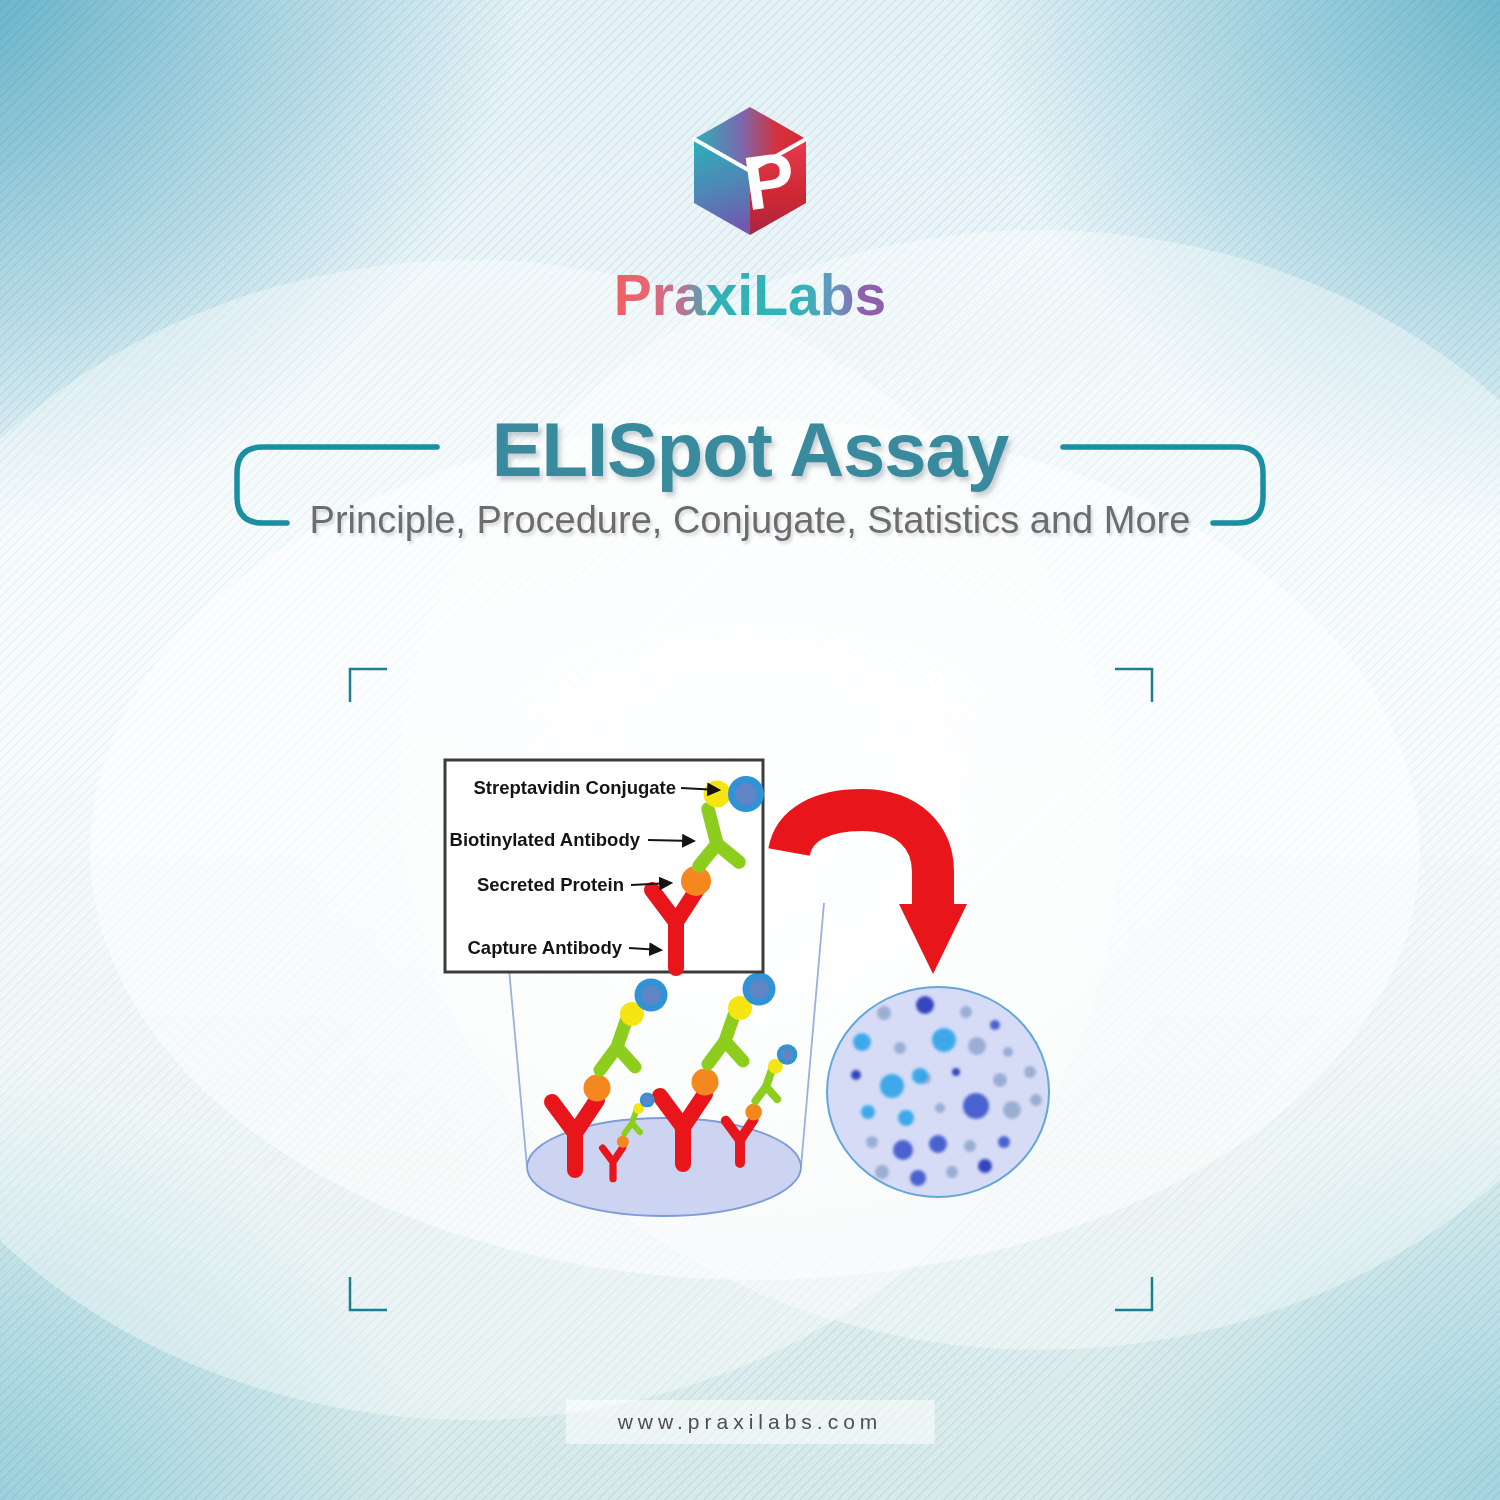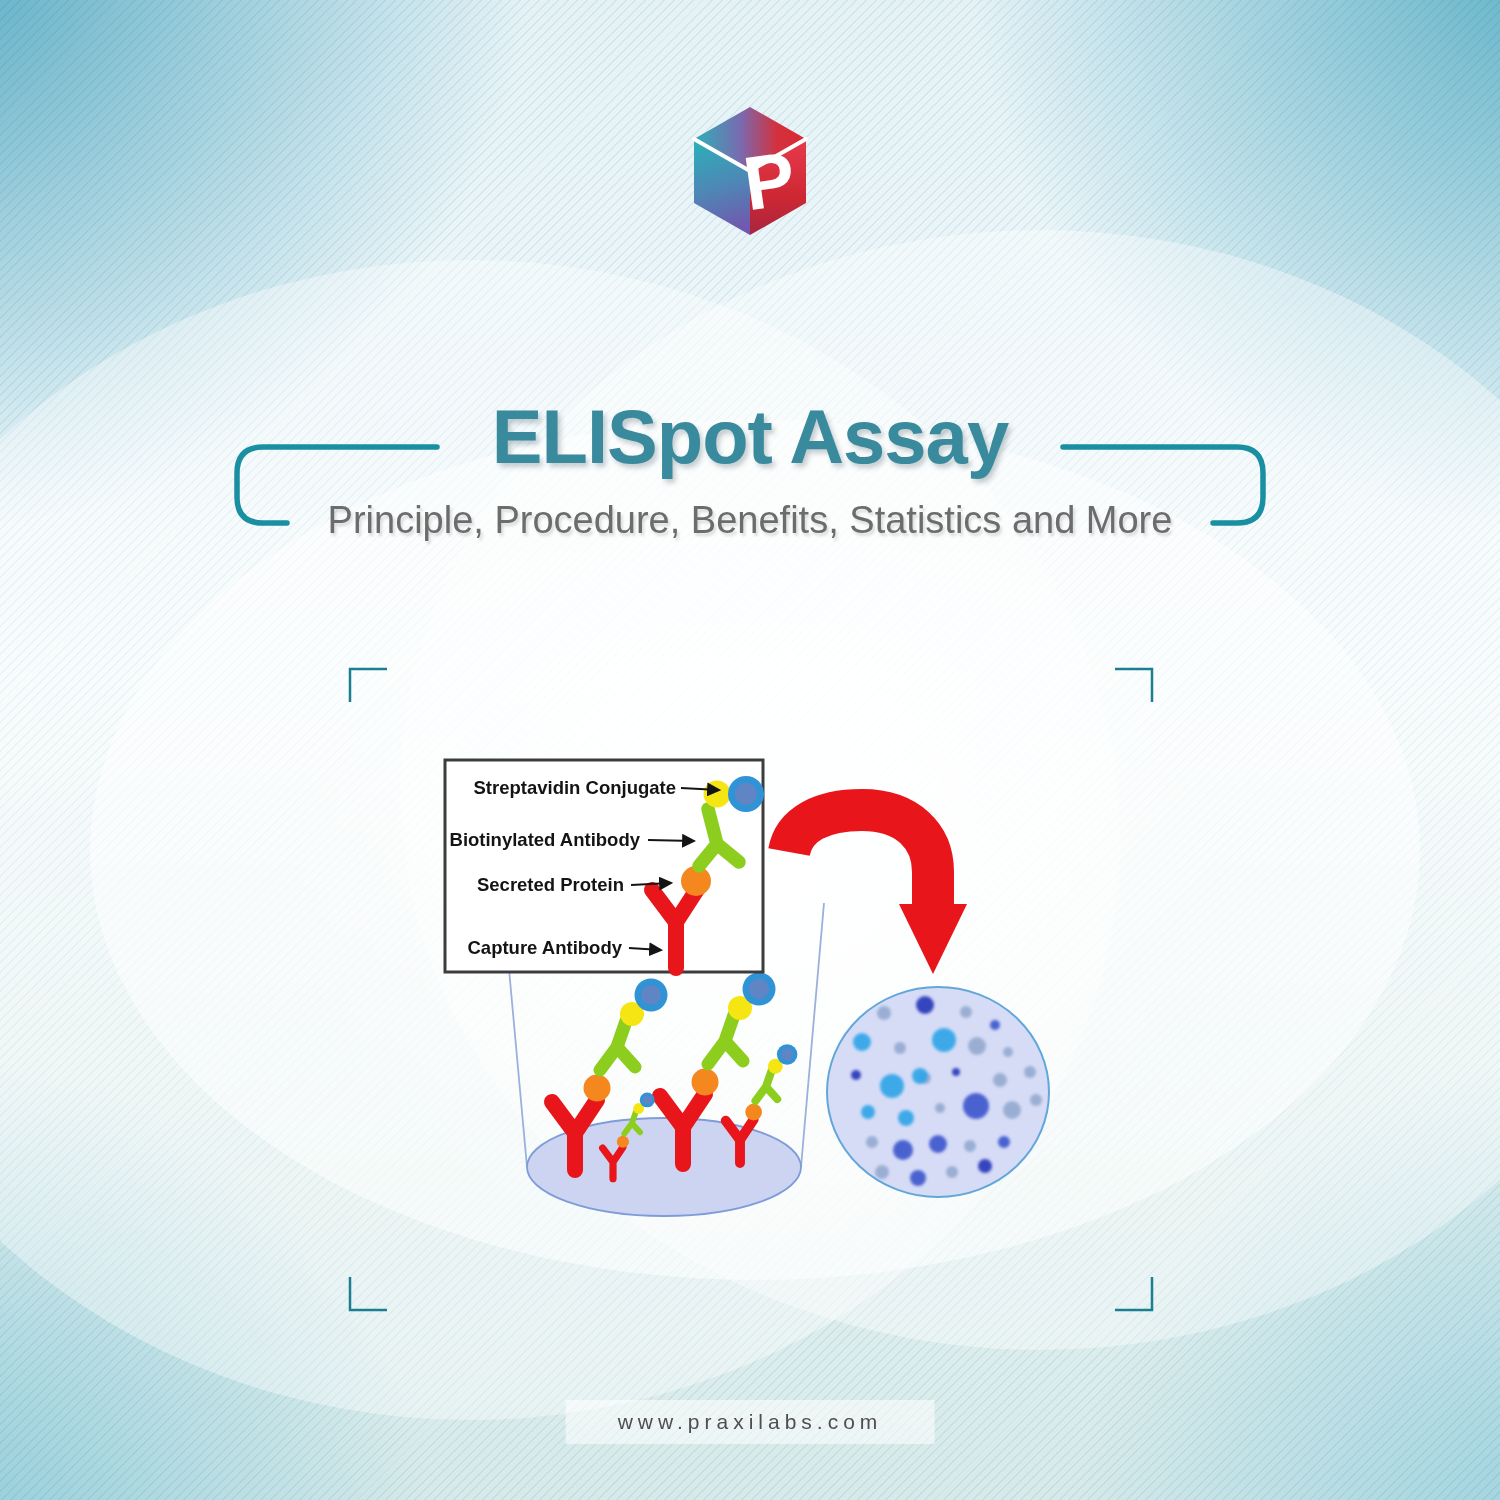--- a/index.html
+++ b/index.html
@@ -15,21 +15,21 @@
       linear-gradient(180deg,#e4f2f6 0%,#f3fafc 45%,#e2f0ef 78%,#d6eaea 100%);}
   .arc{position:absolute;border-radius:50%;pointer-events:none;}
   #arc1{left:-180px;top:260px;width:1300px;height:1160px;background:rgba(255,255,255,.38);}
   #arc2{left:400px;top:230px;width:1280px;height:1120px;background:rgba(255,255,255,.38);}
   #arc3{left:90px;top:420px;width:1330px;height:860px;background:rgba(255,255,255,.5);}
   .ctext{position:absolute;left:0;width:100%;text-align:center;}
   #wordmark{top:262px;font-size:57px;font-weight:bold;letter-spacing:0;
     background:linear-gradient(90deg,#f15d5d 40.5%,#e86670 43%,#c76f92 45.2%,#2fb1b5 47.5%,#33b5b8 53.5%,#6c93bf 55.8%,#8d5fae 57.5%,#8d5fae 100%);
     -webkit-background-clip:text;background-clip:text;color:transparent;-webkit-text-fill-color:transparent;}
   #tagline{top:322px;font-size:16.5px;font-weight:bold;letter-spacing:1.3px;color:#5b4b9c;}
-  #title{top:393px;font-size:76px;font-weight:bold;letter-spacing:-1px;color:#3a8a9e;
+  #title{top:406px;font-size:76px;font-weight:bold;letter-spacing:-1px;color:#3a8a9e;
     text-shadow:3px 4px 5px rgba(40,60,70,.25);}
   #subtitle{top:499px;font-size:38px;color:#6c6c6c;text-shadow:2px 3px 3px rgba(60,60,60,.18);}
   #footer-band{position:absolute;top:1400px;left:50%;transform:translateX(-50%);
     background:rgba(255,255,255,.55);padding:10px 52px;}
   #footer-band a{font-size:21px;letter-spacing:5px;color:#4f4f4f;text-decoration:none;}
   #scene,#logo-cube{position:absolute;}
   #scene{left:0;top:0;}
   #logo-cube{left:684px;top:103px;}
   .lbl{font:bold 18.5px "Liberation Sans",sans-serif;fill:#141414;}
 </style>
@@ -61,23 +61,24 @@
         <stop offset="1" stop-color="#a62641"></stop>
       </linearGradient>
     </defs>
     <path d="M66,4 L122,36 L66,68 L10,36 Z" fill="url(#gTop)"></path>
     <path d="M10,36 L66,68 L66,132 L10,100 Z" fill="url(#gLeft)"></path>
     <path d="M66,68 L122,36 L122,100 L66,132 Z" fill="url(#gRight)"></path>
     <path d="M10,36 L66,68 L122,36" fill="none" stroke="#ffffff" stroke-width="4" stroke-linecap="round" stroke-linejoin="round"></path>
     <text x="89" y="104" text-anchor="middle" font-family="Liberation Sans, sans-serif" font-size="76" font-weight="bold" fill="#ffffff" transform="rotate(-8 89 104)">P</text>
   </svg>
 
+  <div class="ctext" id="wordmark">PraxiLabs</div>
 
   <div class="ctext" id="title">ELISpot Assay</div>
-  <div class="ctext" id="subtitle">Principle, Procedure, Benefits, Statistics and More</div>
+  <div class="ctext" id="subtitle">Principle, Procedure, Conjugate, Statistics and More</div>
 
   <svg id="scene" width="1500" height="1500" viewBox="0 0 1500 1500">
     <defs>
       <marker id="arr" viewBox="0 0 10 10" refX="8.5" refY="5" markerWidth="7" markerHeight="7" orient="auto">
         <path d="M0,0 L10,5 L0,10 Z" fill="#141414"></path>
       </marker>
       <filter id="soft" x="-40%" y="-40%" width="180%" height="180%">
         <feGaussianBlur stdDeviation="1.7"></feGaussianBlur>
       </filter>
       <g id="abx">

